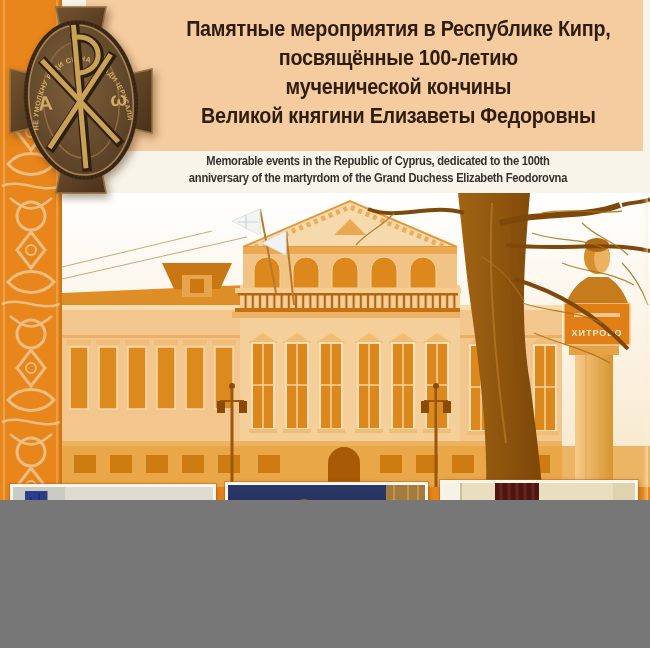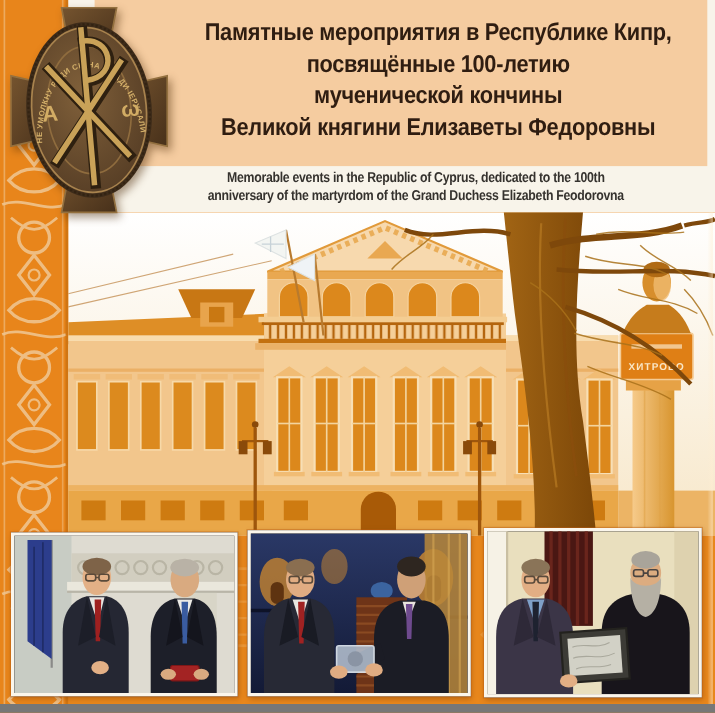--- a/index.html
+++ b/index.html
@@ -1,16 +1,16 @@
 <!DOCTYPE html>
 <html><head>
 <meta charset="utf-8">
 <style>
   html,body{margin:0;padding:0;background:#777;}
-  .page{position:relative;width:650px;height:640px;overflow:hidden;background:#E8871C;
+  .page{position:relative;width:650px;height:500px;overflow:hidden;background:#E8871C;
         font-family:"Liberation Sans","DejaVu Sans",sans-serif;}
   .abs{position:absolute;}
   .top-bg{left:62px;top:0;width:588px;height:193px;background:#F8F4EA;z-index:1;}
   .title-band{left:86px;top:0;width:557px;height:151px;background:#F5CCA0;z-index:2;}
   .title-text{left:86px;top:14px;width:557px;box-sizing:border-box;padding-left:69px;
               text-align:center;z-index:3;color:#2F1D11;font-weight:bold;font-size:22px;
               line-height:29px;letter-spacing:-0.3px;transform:scaleX(.9);transform-origin:55% 0;}
   .subtitle-text{left:86px;top:153px;width:557px;box-sizing:border-box;padding-left:26px;
               text-align:center;z-index:3;color:#35322E;font-weight:bold;font-size:13px;
               line-height:16.5px;letter-spacing:-0.3px;transform:scaleX(.86);transform-origin:53% 0;}

